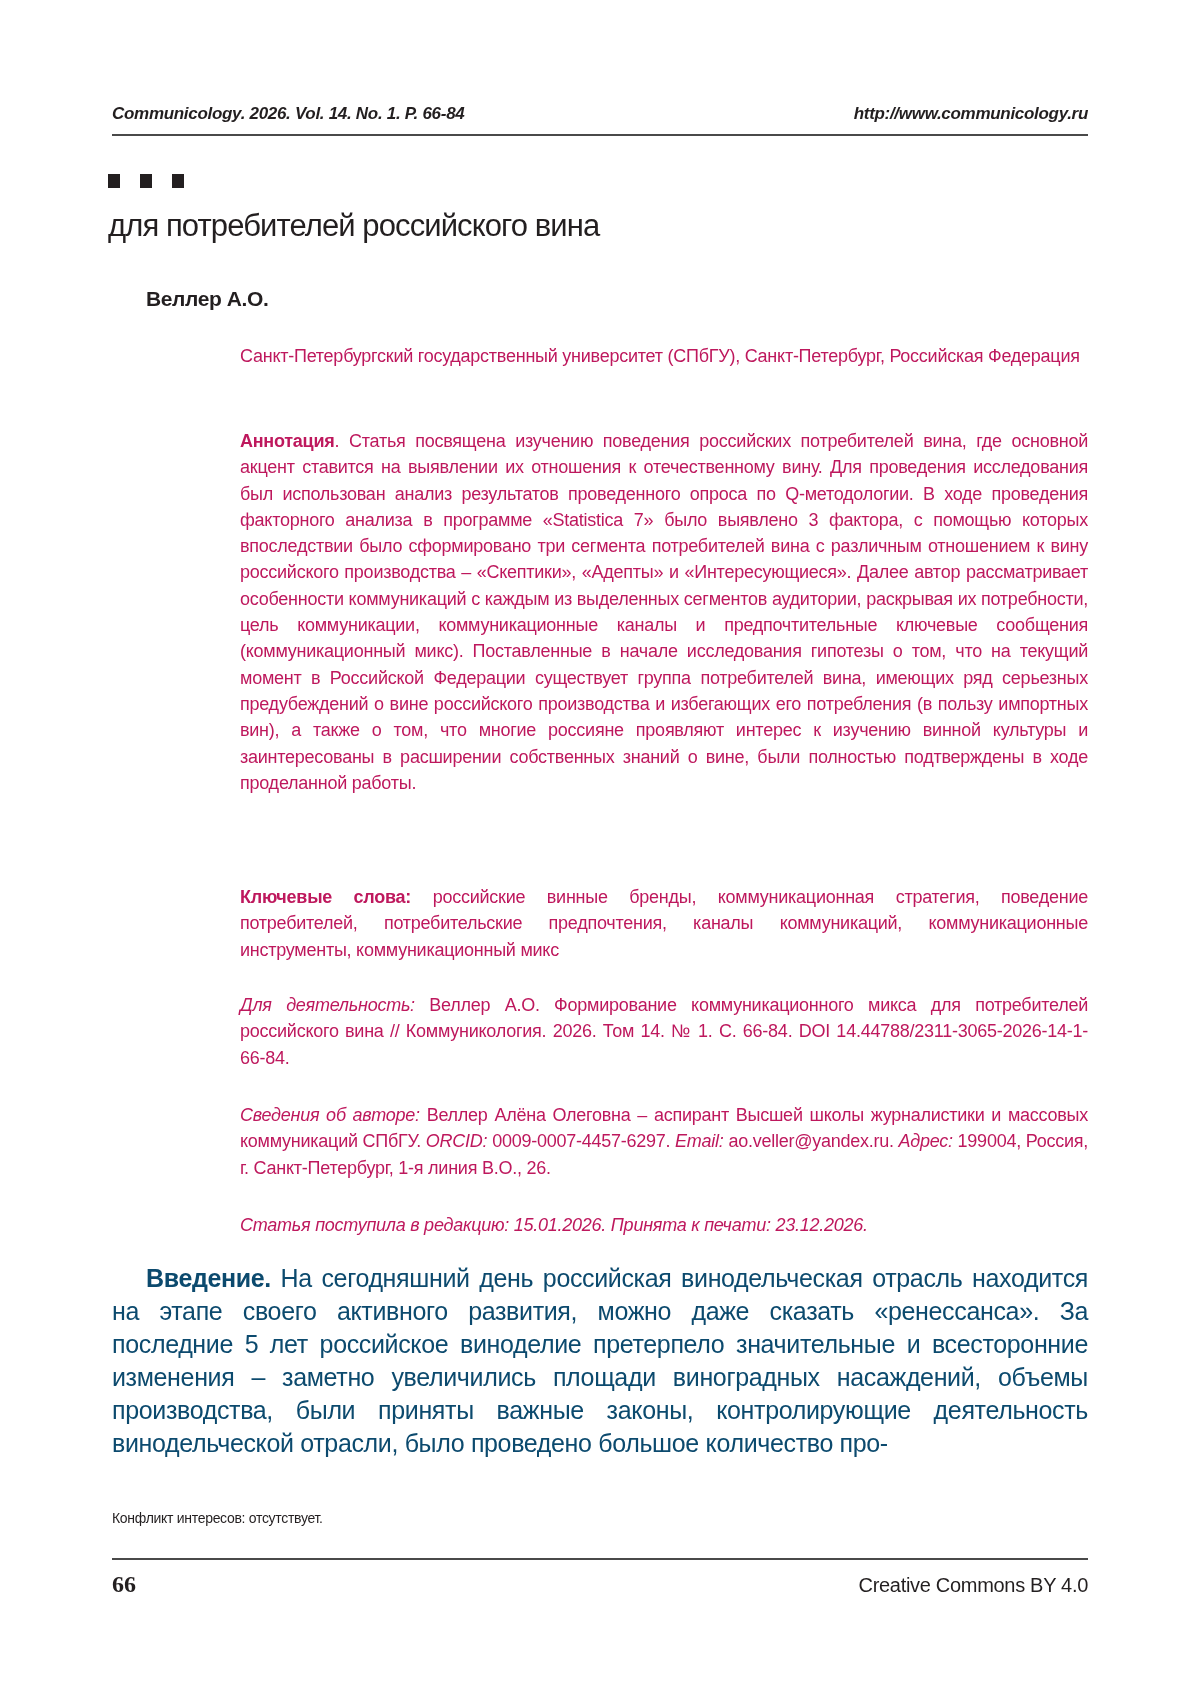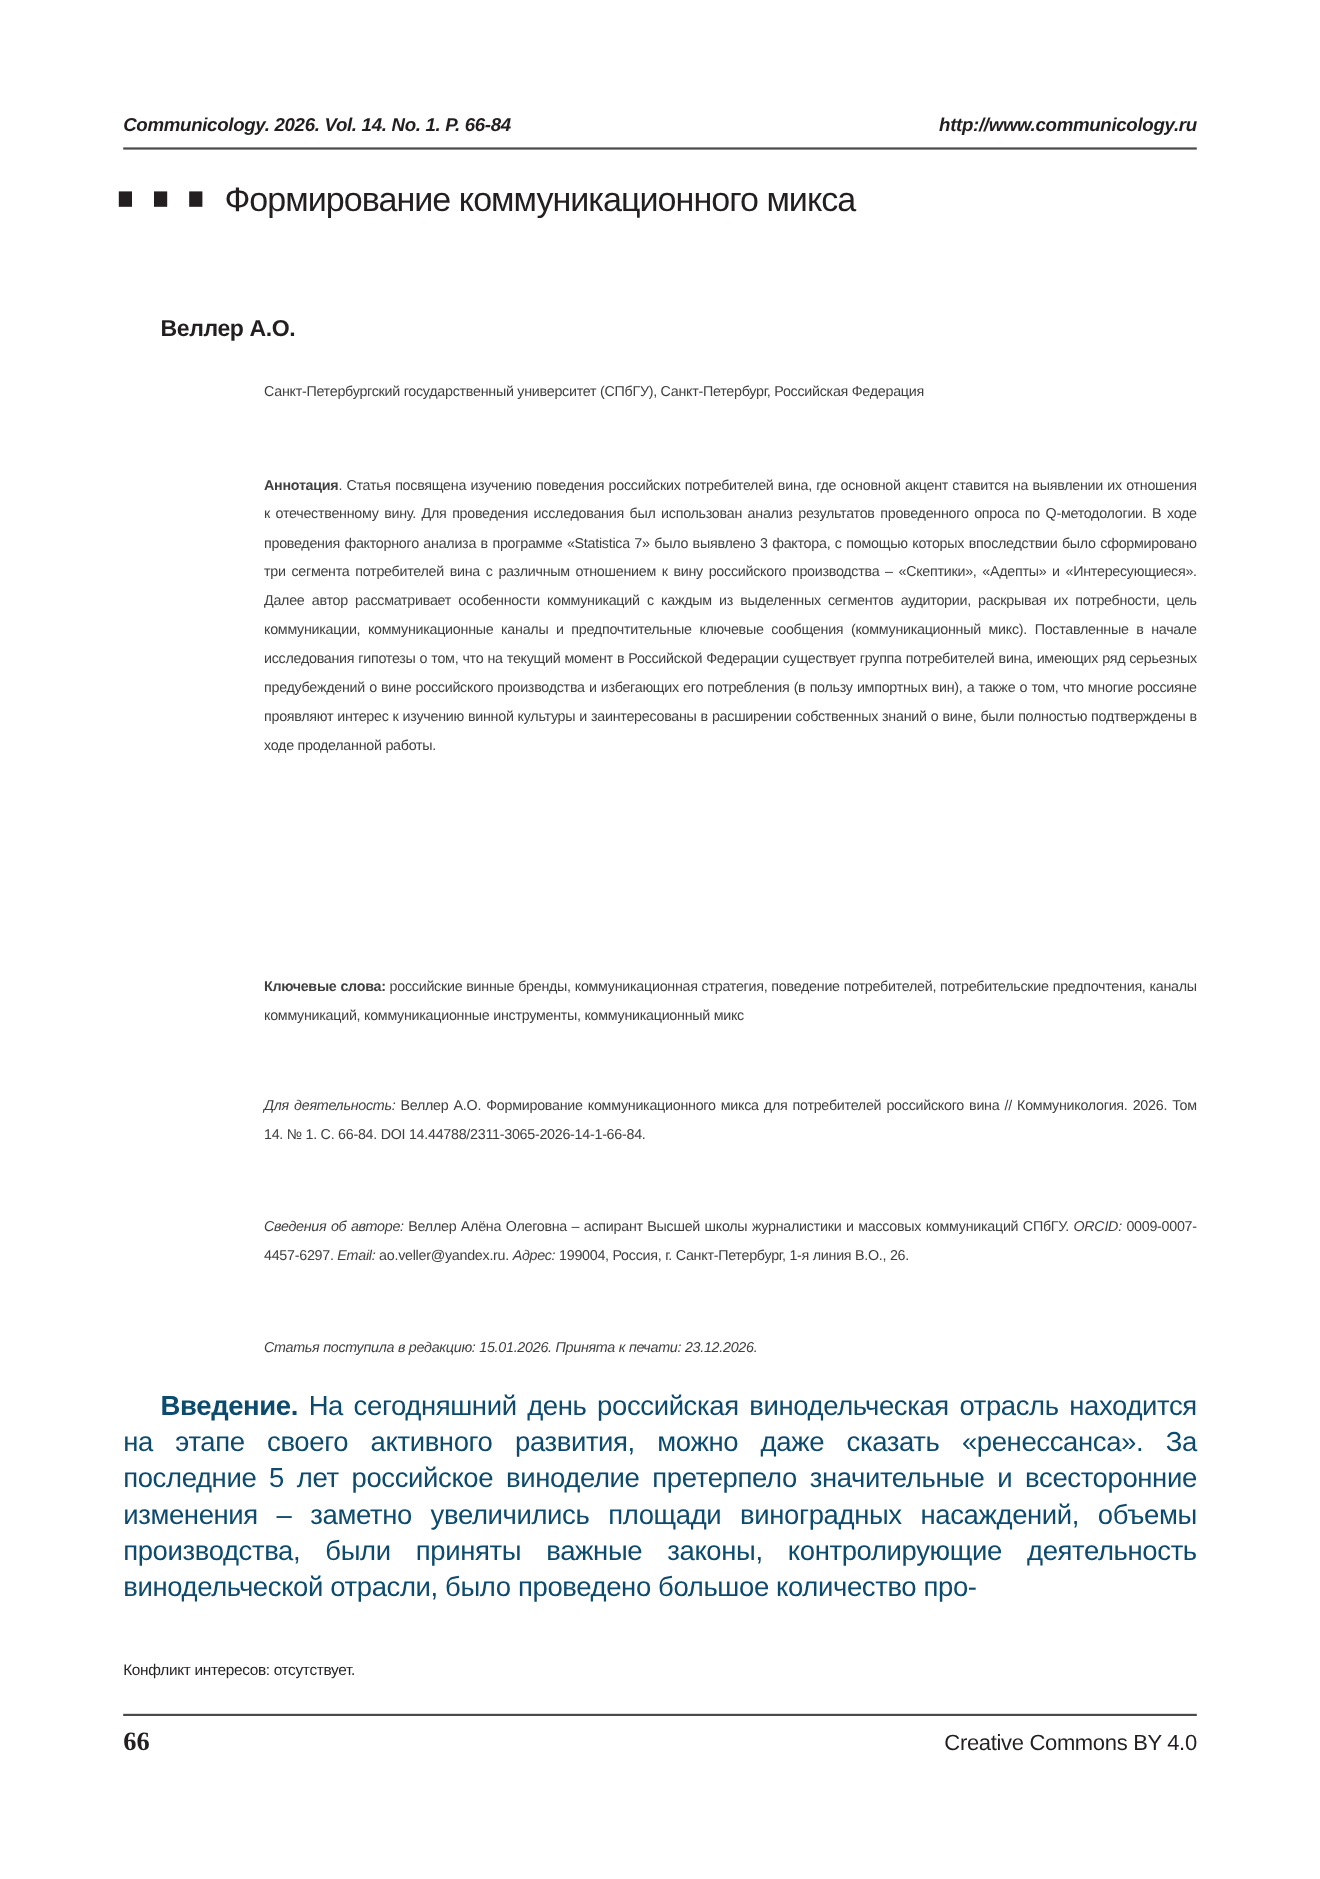--- a/index.html
+++ b/index.html
@@ -15,21 +15,21 @@
   .rule-top { left:112px; top:134px; width:976px; height:0; border-top:2px solid #4a4a4a; }
 
   
   .title { left:108px; top:160px; width:980px; font-size:31px; line-height:44px; color:#231f20; letter-spacing:-0.9px; transform-origin:left top; }
   .title .sq { display:inline-block; width:12px; height:14px; background:#231f20; margin-right:20px; vertical-align:middle; position:relative; top:-3px; }
   .title .sq:last-of-type { margin-right:26px; }
 
   .author { left:146px; top:287px; font-size:21px; font-weight:bold; color:#231f20; letter-spacing:-0.4px; }
 
   
-  .block { left:240px; width:848px; font-size:13px; line-height:26.3px; color:#404040; text-align:justify; letter-spacing:-0.25px; }
+  .block { left:240px; width:848px; font-size:18px; line-height:26.3px; color:#be185d; text-align:justify; letter-spacing:-0.25px; }
   .affil { top:343px; }
   .annot { top:428px; }
   .kw { top:884px; }
   .cite { top:992px; }
   .about { top:1102px; }
   .dates { top:1212px; font-style:italic; }
   .b { font-weight:bold; }
   .i { font-style:italic; }
 
   
@@ -43,21 +43,22 @@
 </head>
 <body>
 
 <div class="abs run-head">
   <span class="left">Communicology. 2026. Vol. 14. No. 1. P. 66-84</span>
   <span class="right">http://www.communicology.ru</span>
 </div>
 <div class="abs rule-top"></div>
 
 <div class="abs title">
-  <span class="sq"></span><span class="sq"></span><span class="sq"></span><span>Формирование коммуникационного микса</span><br>
+  <span class="sq"></span><span class="sq"></span><span class="sq"></span><br>
+  <span>для потребителей российского вина</span>
 </div>
 
 <div class="abs author">Веллер А.О.</div>
 
 <div class="abs block affil">Санкт-Петербургский государственный университет (СПбГУ), Санкт-Петербург, Российская Федерация</div>
 
 <div class="abs block annot"><span class="b">Аннотация</span><span>. Статья посвящена изучению поведения российских потребителей вина, где основной акцент ставится на выявлении их отношения к отечественному вину. Для проведения исследования был использован анализ результатов проведенного опроса по Q-методологии. В ходе проведения факторного анализа в программе «Statistica 7» было выявлено 3 фактора, с помощью которых впоследствии было сформировано три сегмента потребителей вина с различным отношением к вину российского производства – «Скептики», «Адепты» и «Интересующиеся». Далее автор рассматривает особенности коммуникаций с каждым из выделенных сегментов аудитории, раскрывая их потребности, цель коммуникации, коммуникационные каналы и предпочтительные ключевые сообщения (коммуникационный микс). Поставленные в начале исследования гипотезы о том, что на текущий момент в Российской Федерации существует группа потребителей вина, имеющих ряд серьезных предубеждений о вине российского производства и избегающих его потребления (в пользу импортных вин), а также о том, что многие россияне проявляют интерес к изучению винной культуры и заинтересованы в расширении собственных знаний о вине, были полностью подтверждены в ходе проделанной работы.</span></div>
 
 <div class="abs block kw"><span class="b">Ключевые слова:</span><span> российские винные бренды, коммуникационная стратегия, поведение потребителей, потребительские предпочтения, каналы коммуникаций, коммуникационные инструменты, коммуникационный микс</span></div>
 

